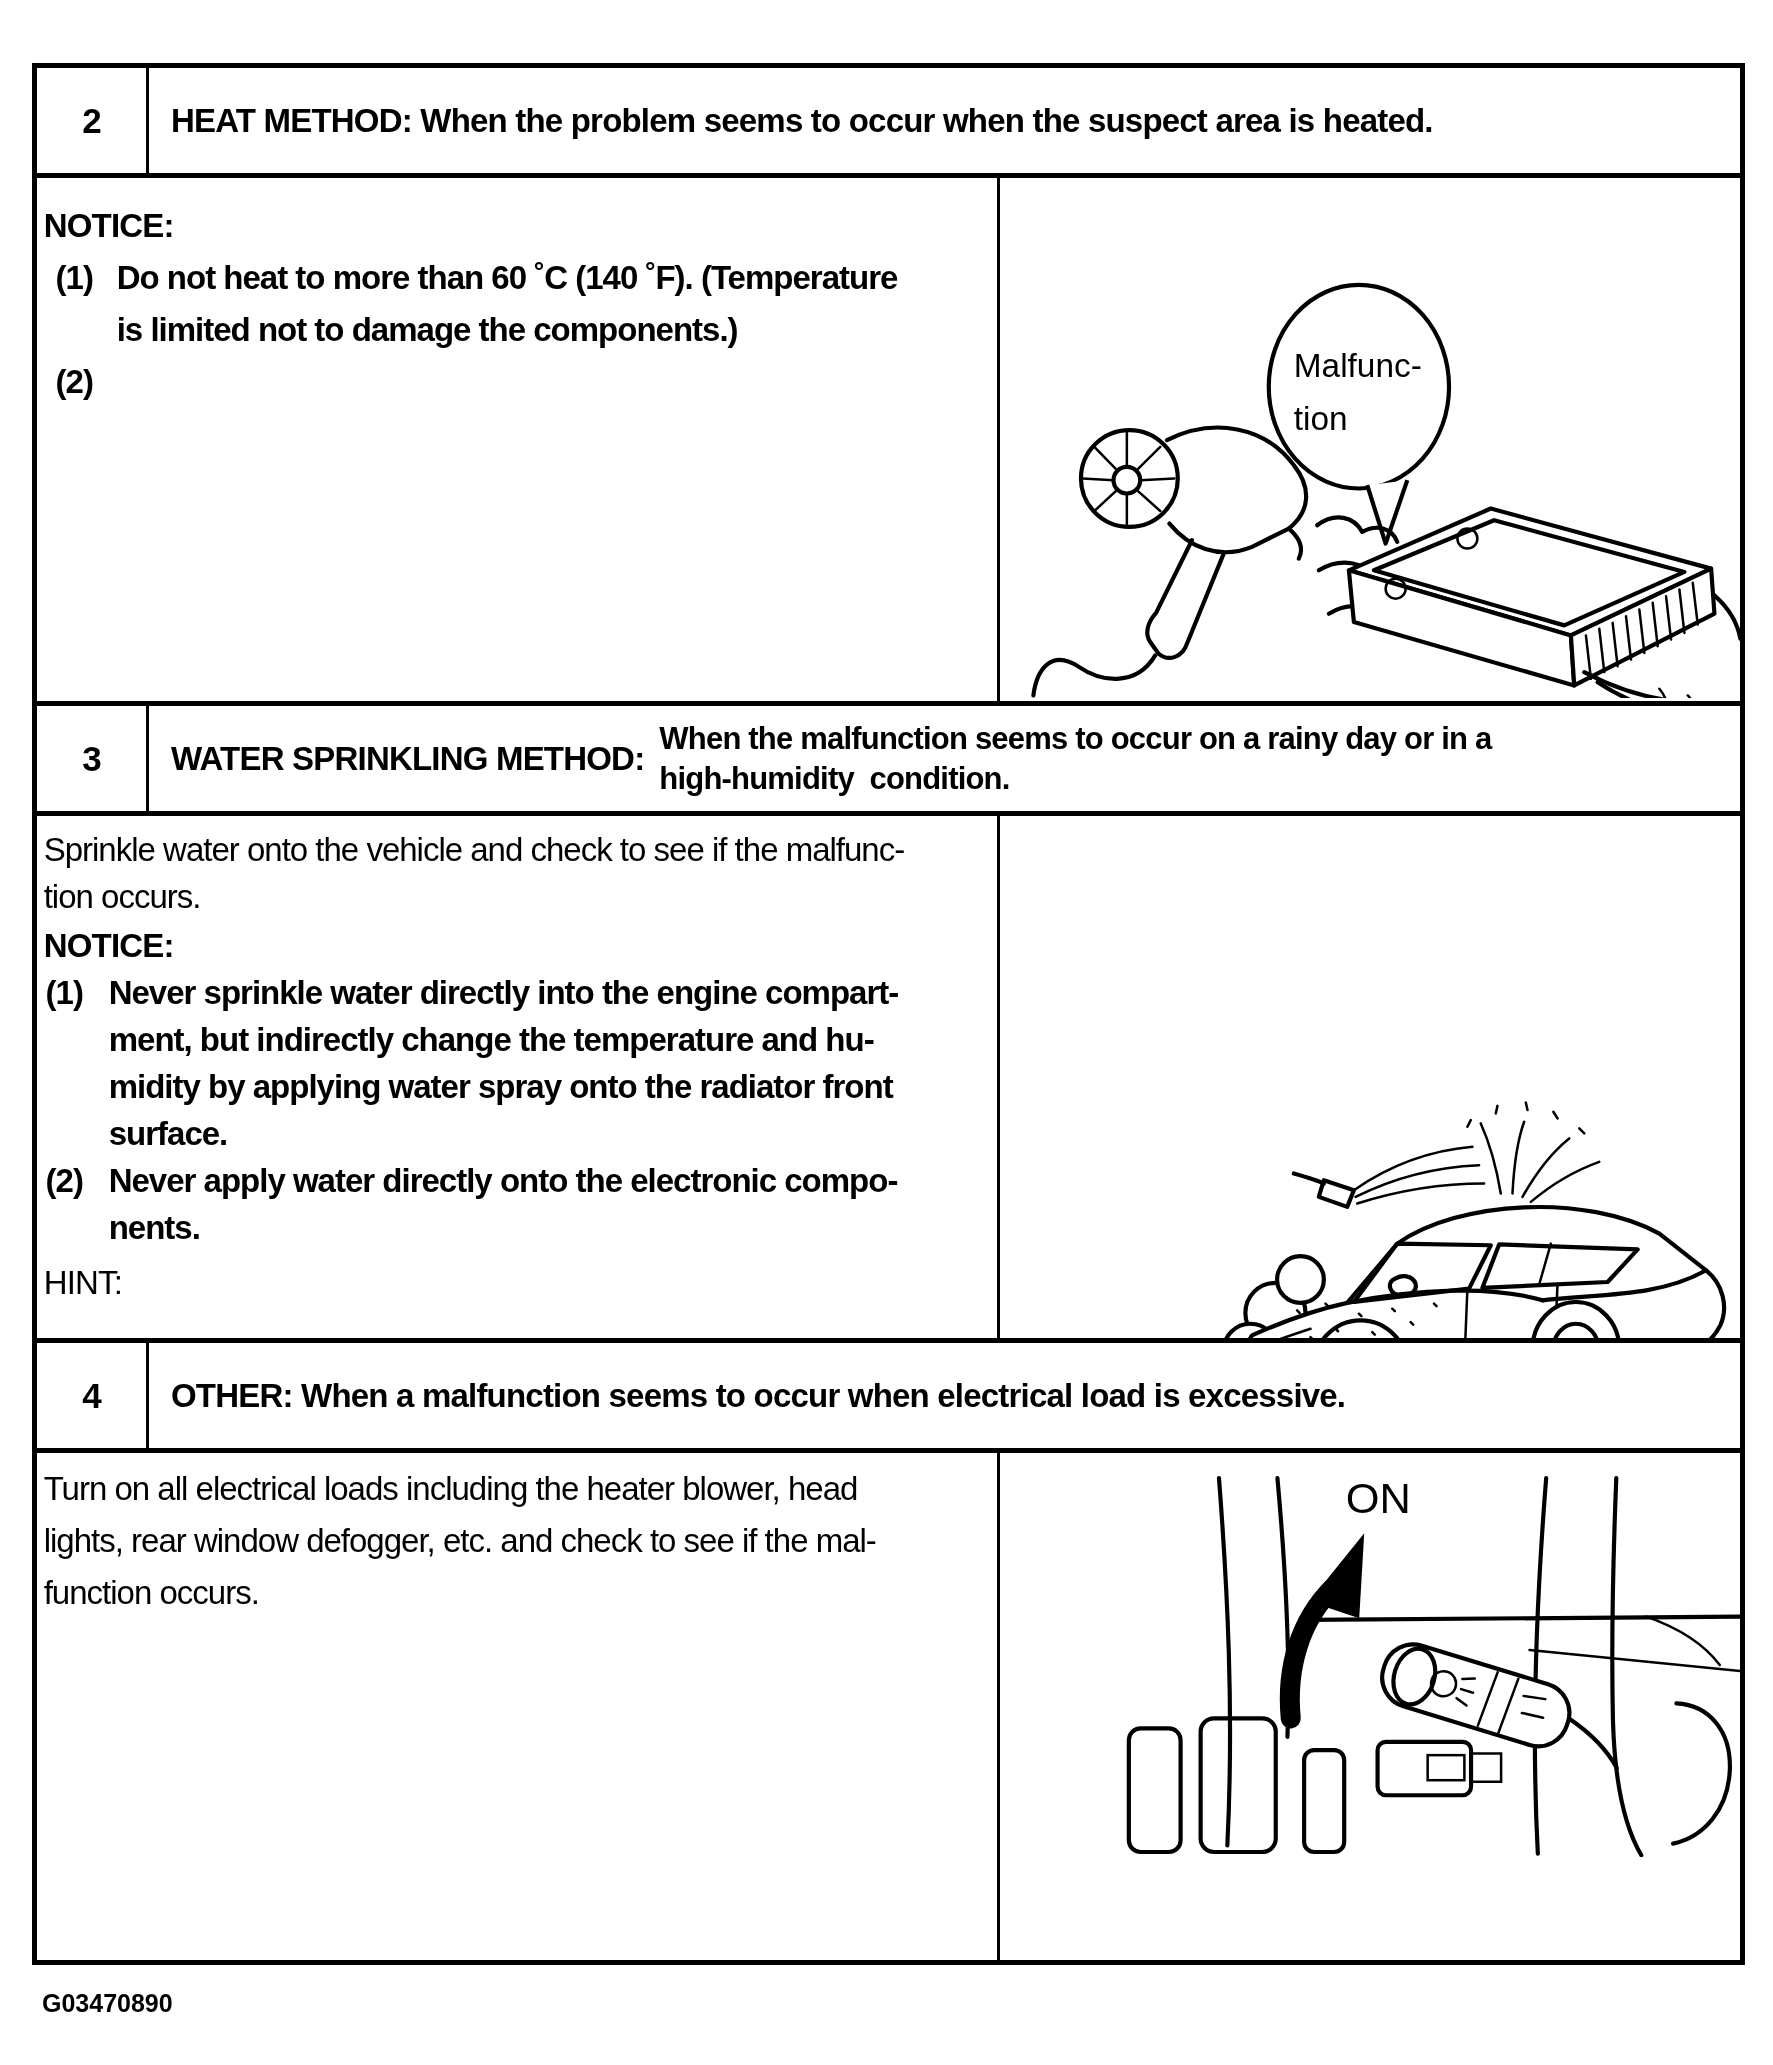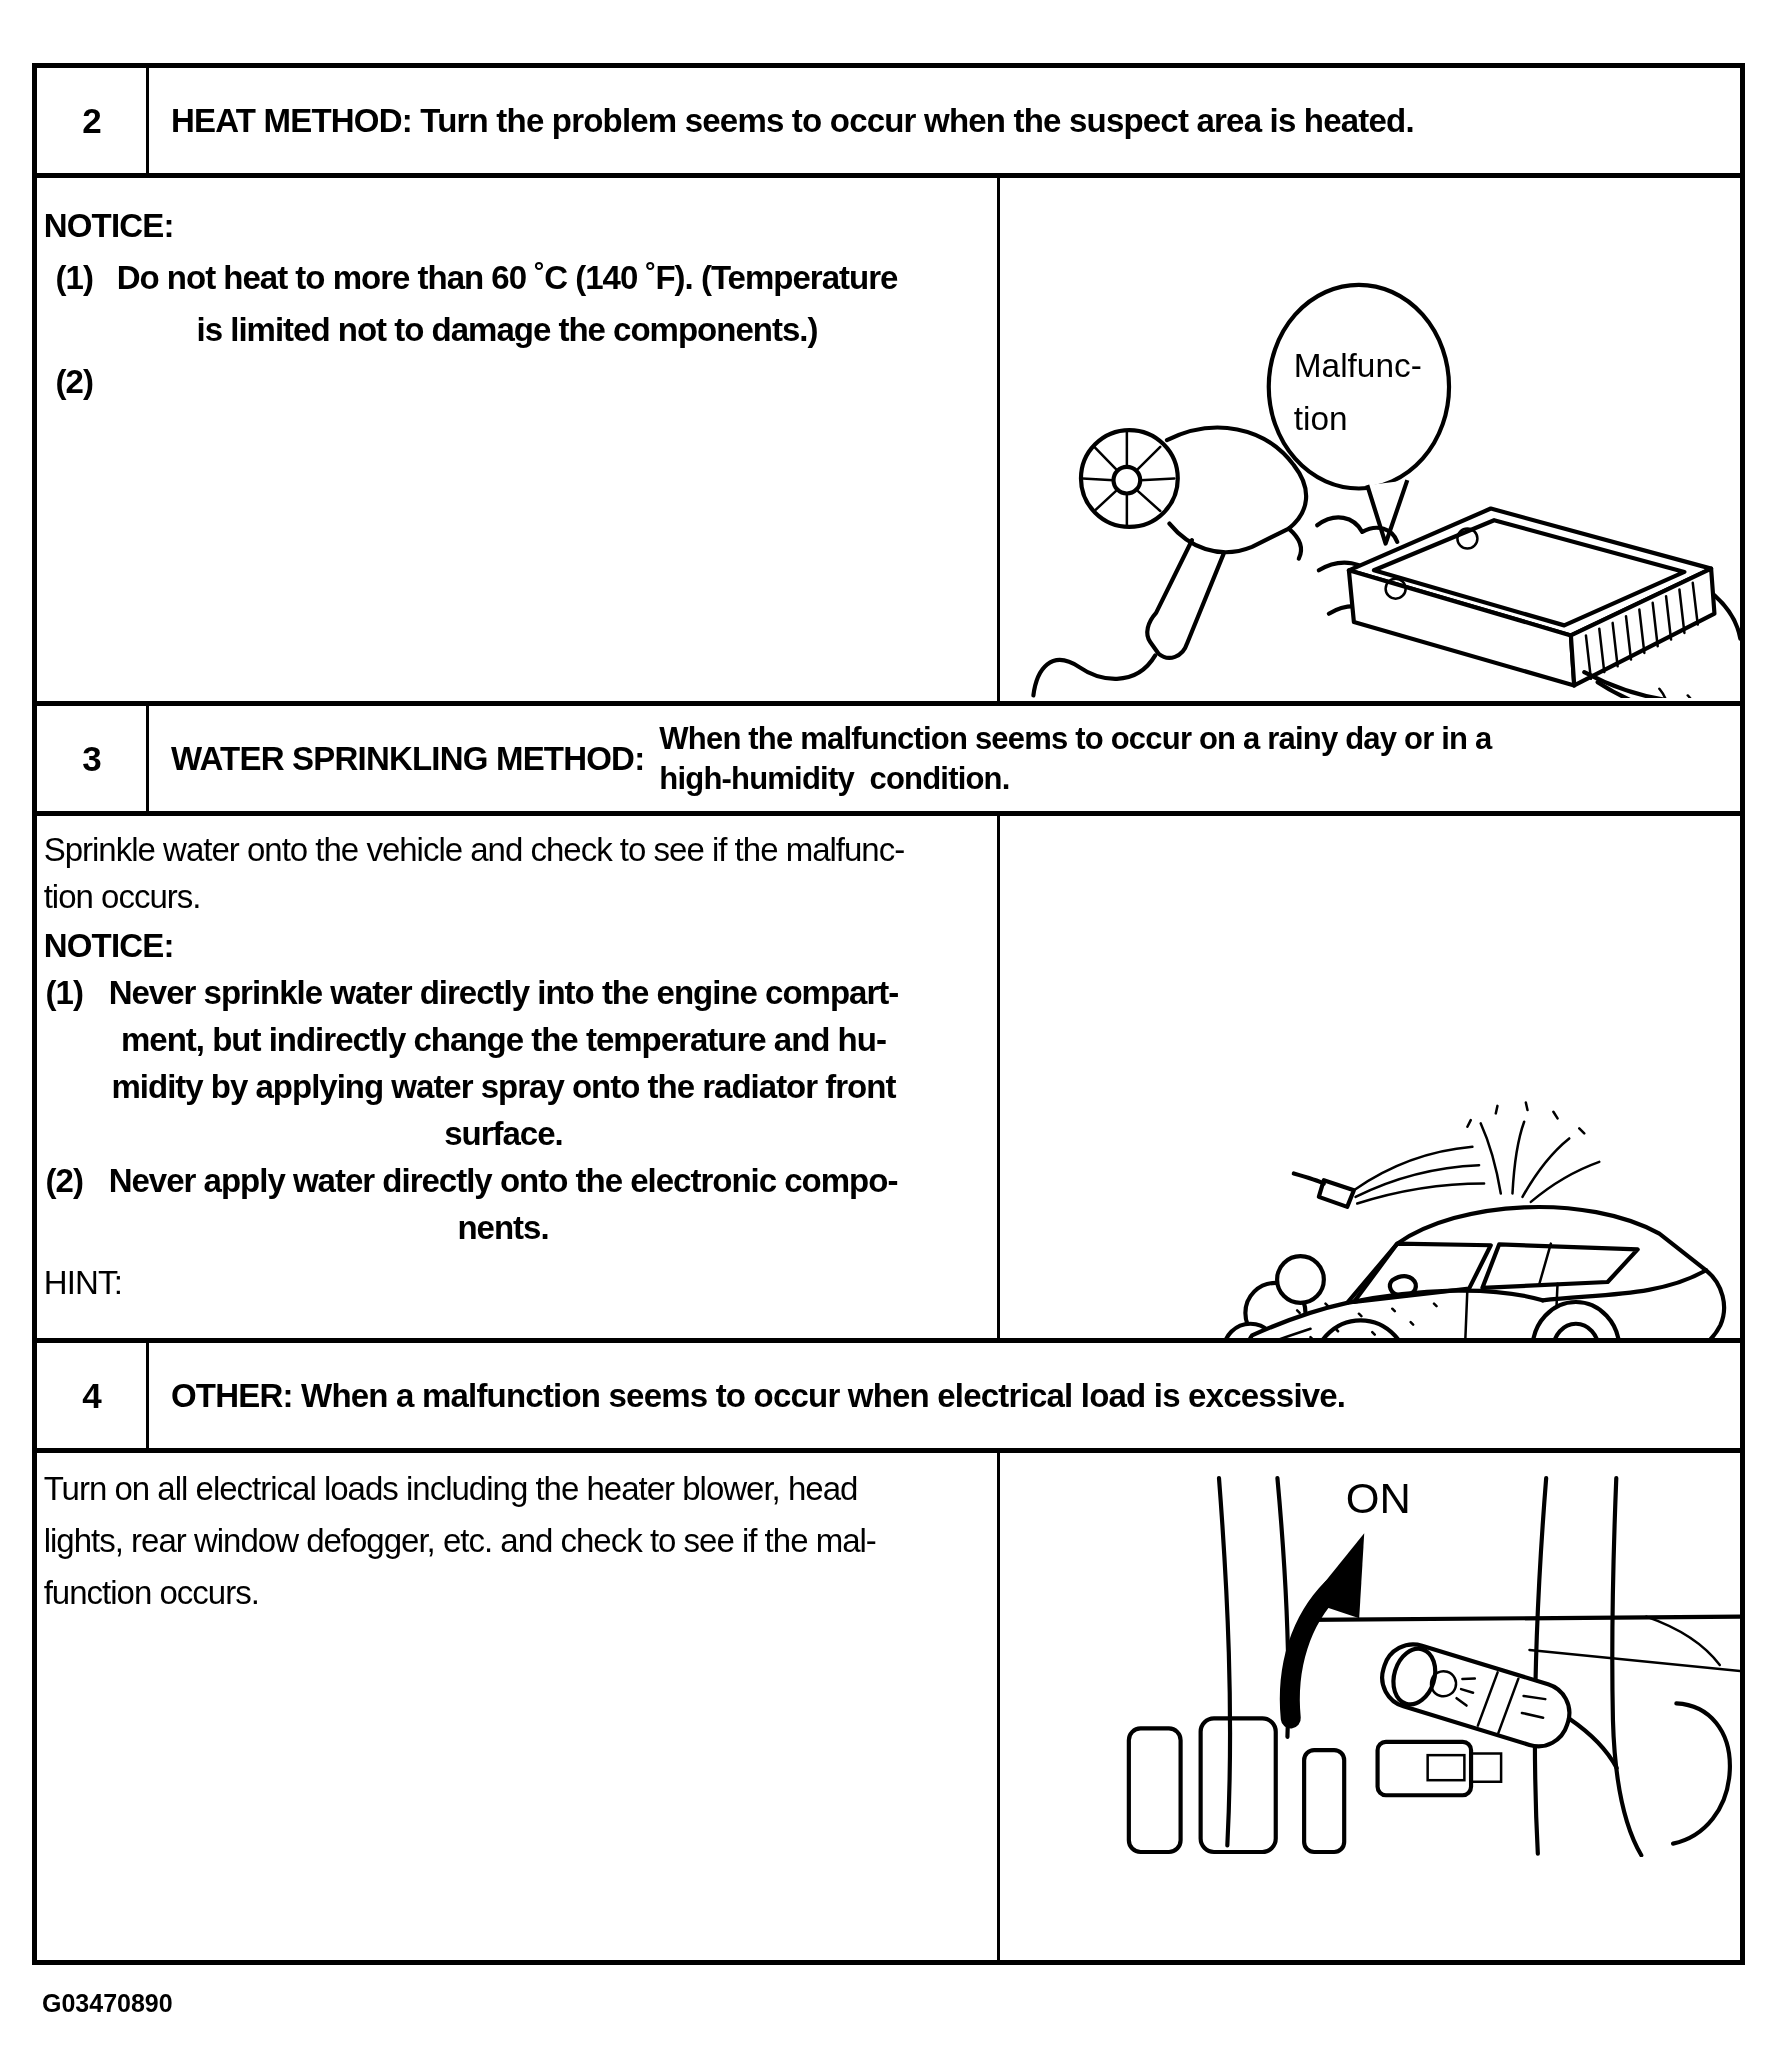--- a/index.html
+++ b/index.html
@@ -50,21 +50,21 @@
   }
   .lh-sm .body-text{line-height:47px;}
   .notice-label{font-weight:bold;font-size:33px;line-height:52px;letter-spacing:-0.8px;margin-top:11.7px;}
   .lh-sm .notice-label{line-height:47px;margin-top:1.7px;}
   .notice-item{display:flex;}
   .notice-num{
     flex:0 0 73px;font-weight:bold;font-size:33px;line-height:52px;
     letter-spacing:-0.8px;padding-left:11.7px;box-sizing:border-box;
   }
   .notice-text{
-    font-weight:bold;font-size:33px;line-height:52px;letter-spacing:-1px;white-space:pre;text-align:center;
+    font-weight:bold;font-size:33px;line-height:52px;letter-spacing:-1px;white-space:pre;
   }
   .lh-sm .notice-num,.lh-sm .notice-text{line-height:47px;}
   .hint-label{font-size:33px;line-height:52px;letter-spacing:-0.8px;margin-top:13.4px;}
   .lh-sm .hint-label{line-height:47px;margin-top:8px;}
   .figure-code{
     position:absolute;left:42px;top:1989px;
     font-weight:bold;font-size:25px;letter-spacing:0;
   }
   svg{display:block;}
   .ln{fill:none;stroke:#000;stroke-width:5;stroke-linecap:round;stroke-linejoin:round;}
@@ -76,21 +76,21 @@
 </style>
 </head>
 <body>
 
 <div class="page">
 
   <div class="trouble-table">
 
     <div class="row hdr-row" style="height:110px;">
       <div class="hdr-num">2</div>
-      <div class="hdr-title">HEAT METHOD: Turn the problem seems to occur when the suspect area is heated.</div>
+      <div class="hdr-title">HEAT METHOD: When the problem seems to occur when the suspect area is heated.</div>
     </div>
 
     <div class="row content-row" style="height:528px;">
       <div class="text-cell">
         <div class="notice-label">NOTICE:</div>
         <div class="notice-item">
           <div class="notice-num">(1)</div>
           <div class="notice-text">Do not heat to more than 60 ˚C (140 ˚F). (Temperature
 is limited not to damage the components.)</div>
         </div>

